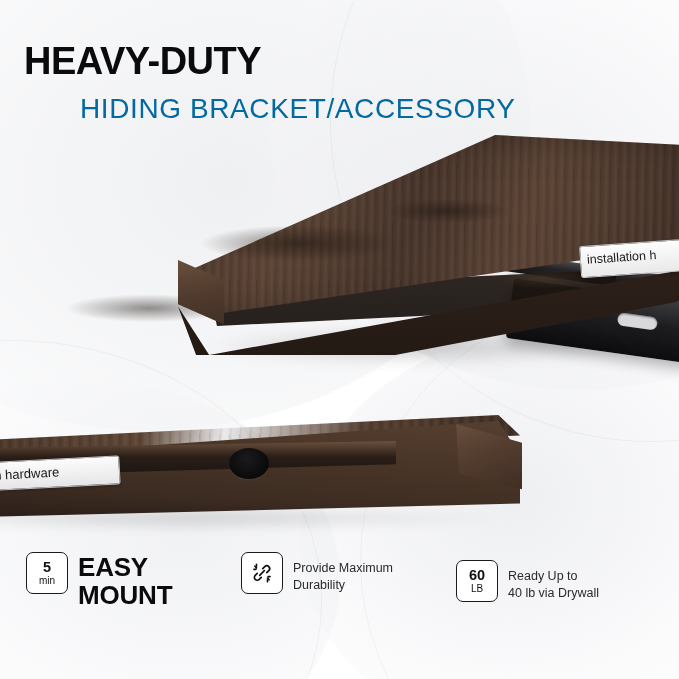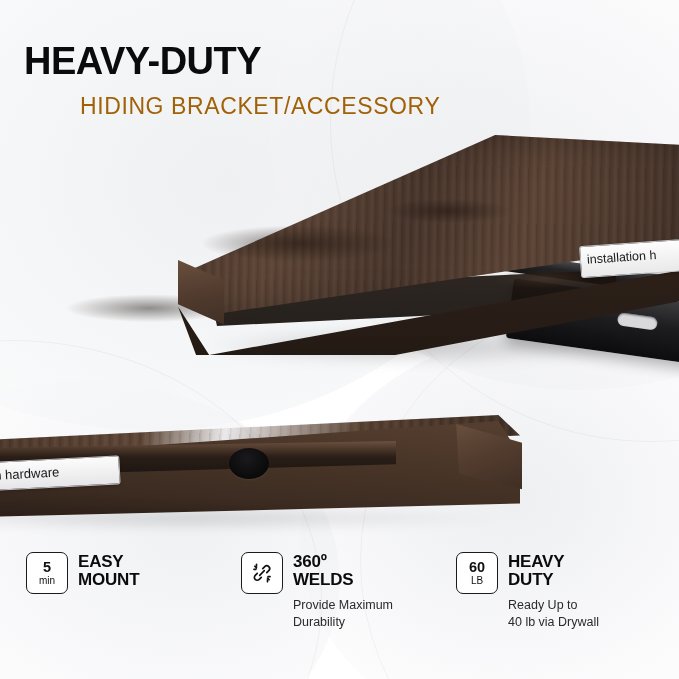--- a/index.html
+++ b/index.html
@@ -69,24 +69,24 @@
     font-size: 38px;
     font-weight: bold;
     letter-spacing: -0.5px;
     color: #0b0b0d;
     line-height: 1.05;
     margin: 0;
     font-family: "Liberation Sans", sans-serif;
   }
   .subhead {
     margin: 12px 0 0 56px;
-    font-size: 23px;
+    font-size: 28px;
     font-weight: normal;
     letter-spacing: 0.6px;
-    color: #a16207;
+    color: #0369a1;
     line-height: 1.1;
     font-family: "Liberation Sans", sans-serif;
   }
 
   
   .hero {
     position: absolute;
     left: 0;
     top: 130px;
     width: 679px;
@@ -310,21 +310,21 @@
     display: flex;
     gap: 0;
   }
   .feature {
     display: flex;
     align-items: flex-start;
     gap: 10px;
   }
   .f1 { width: 215px; }
   .f2 { width: 215px; }
-  .f3 { width: 200px; }
+  .f3 { width: 200px; margin-top: 8px; }
   .badge {
     flex: 0 0 auto;
     width: 40px;
     height: 40px;
     border: 1.5px solid #1b1b1d;
     border-radius: 7px;
     display: flex;
     flex-direction: column;
     align-items: center;
     justify-content: center;
@@ -336,21 +336,21 @@
     font-size: 14.5px;
     font-weight: bold;
   }
   .badge .small {
     font-size: 10px;
     margin-top: 2px;
   }
   .badge svg { display: block; }
   .f-text { padding-top: 1px; }
   .f-title {
-    font-size: 17px;
+    font-size: 26px;
     font-weight: bold;
     color: #0b0b0d;
     line-height: 1.08;
     letter-spacing: -0.2px;
   }
   .f-desc {
     margin-top: 7px;
     font-size: 12.5px;
     color: #2a2a2d;
     line-height: 1.35;
@@ -424,41 +424,33 @@
           <svg width="22" height="22" viewBox="0 0 24 24" fill="none" stroke="#111114" stroke-width="1.8" stroke-linecap="round">
             <path d="M9.5 14.5 L14.5 9.5"></path>
             <path d="M12.8 7.2 L15 5 a3.1 3.1 0 0 1 4.4 4.4 L17.2 11.6"></path>
             <path d="M11.2 16.8 L9 19 a3.1 3.1 0 0 1 -4.4 -4.4 L6.8 12.4"></path>
             <path d="M4.2 4.6 L6.0 6.4 M3.2 8.0 L5.4 8.0 M6.0 2.4 L6.0 4.6"></path>
             <path d="M19.8 19.4 L18.0 17.6 M20.8 16.0 L18.6 16.0 M18.0 21.6 L18.0 19.4"></path>
           </svg>
         </span>
       </div>
       <div class="f-text">
-        <div class="f-title">
-          <span>360º</span><br>
-          <span>WELDS</span>
-        </div>
         <div class="f-desc">
           <span>Provide Maximum</span><br>
           <span>Durability</span>
         </div>
       </div>
     </div>
 
     <div class="feature f3">
       <div class="badge">
         <div class="big">60</div>
         <div class="small">LB</div>
       </div>
       <div class="f-text">
-        <div class="f-title">
-          <span>HEAVY</span><br>
-          <span>DUTY</span>
-        </div>
         <div class="f-desc">
           <span>Ready Up to</span><br>
           <span>40 lb via Drywall</span>
         </div>
       </div>
     </div>
 
   </div>
 
 </div>

